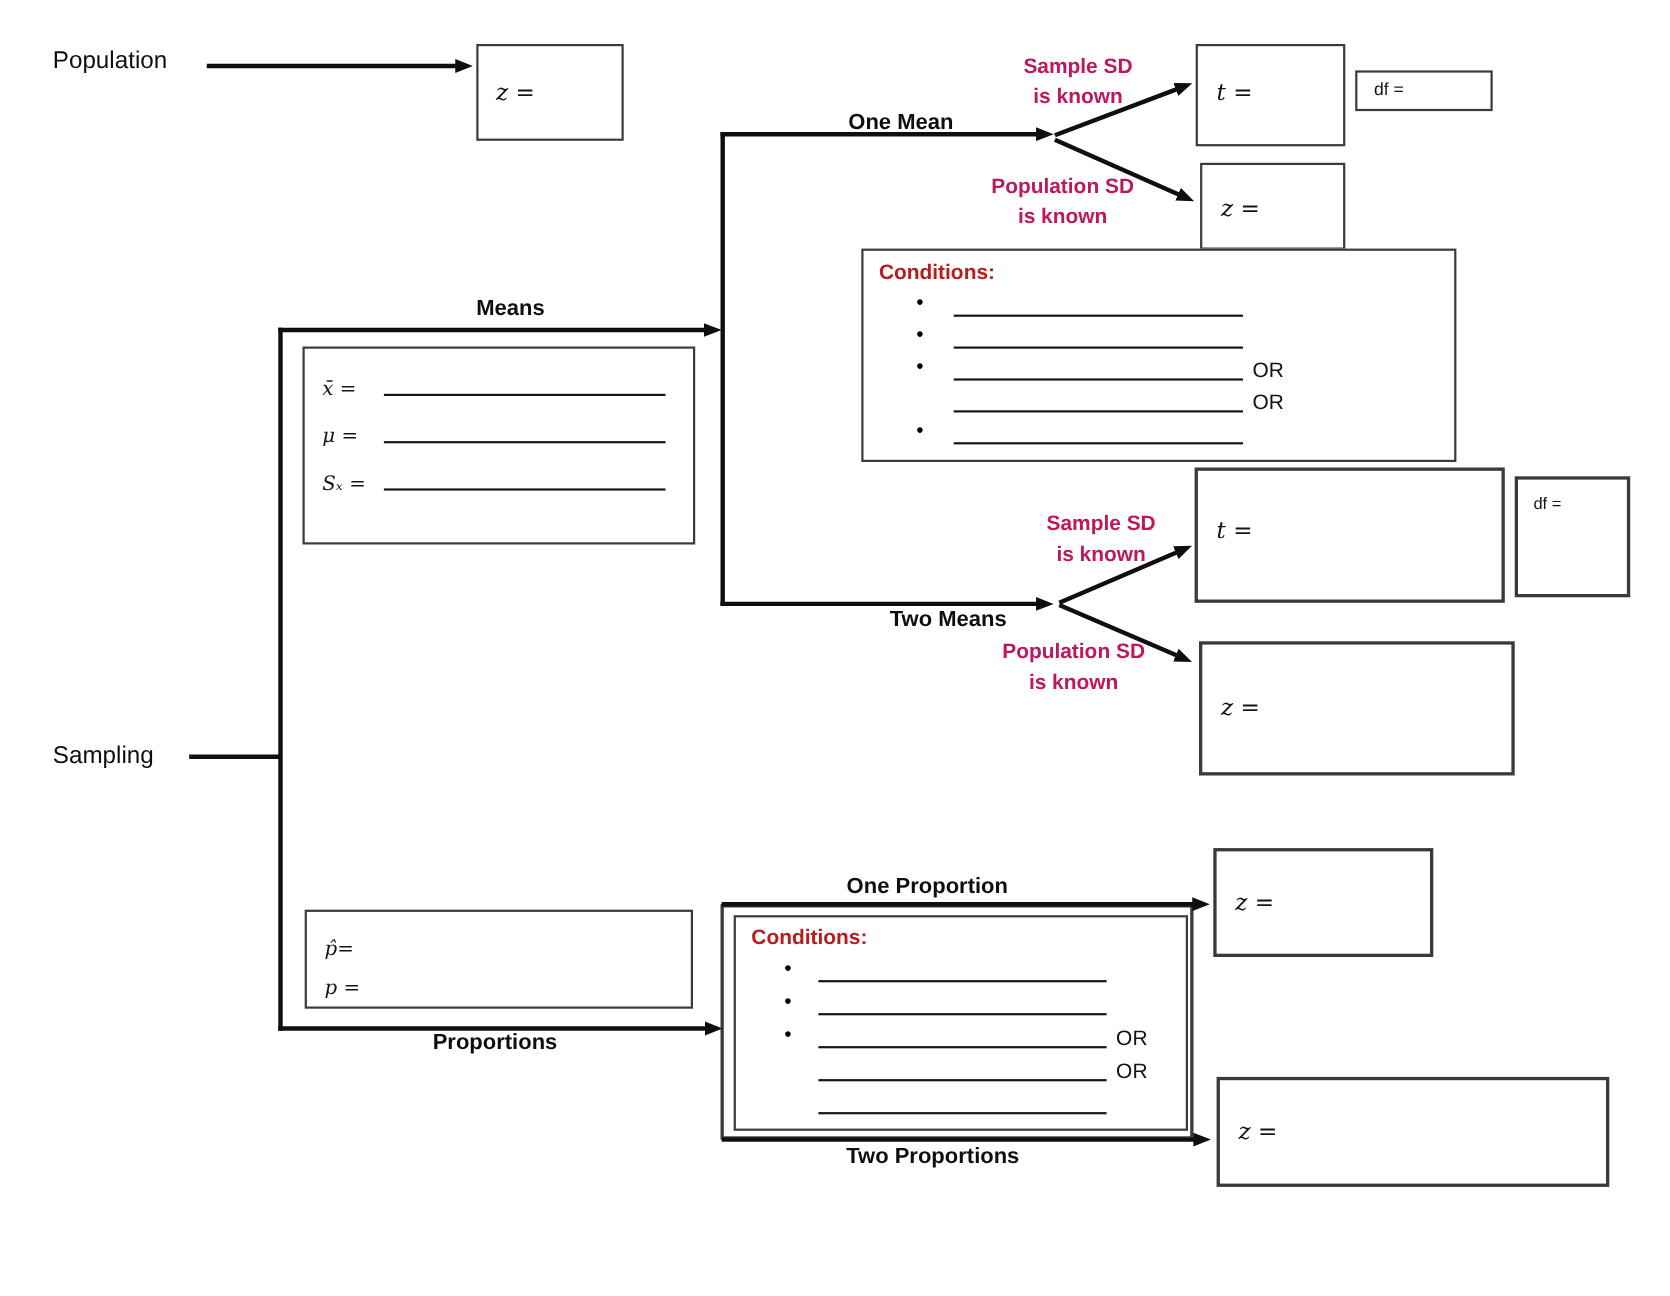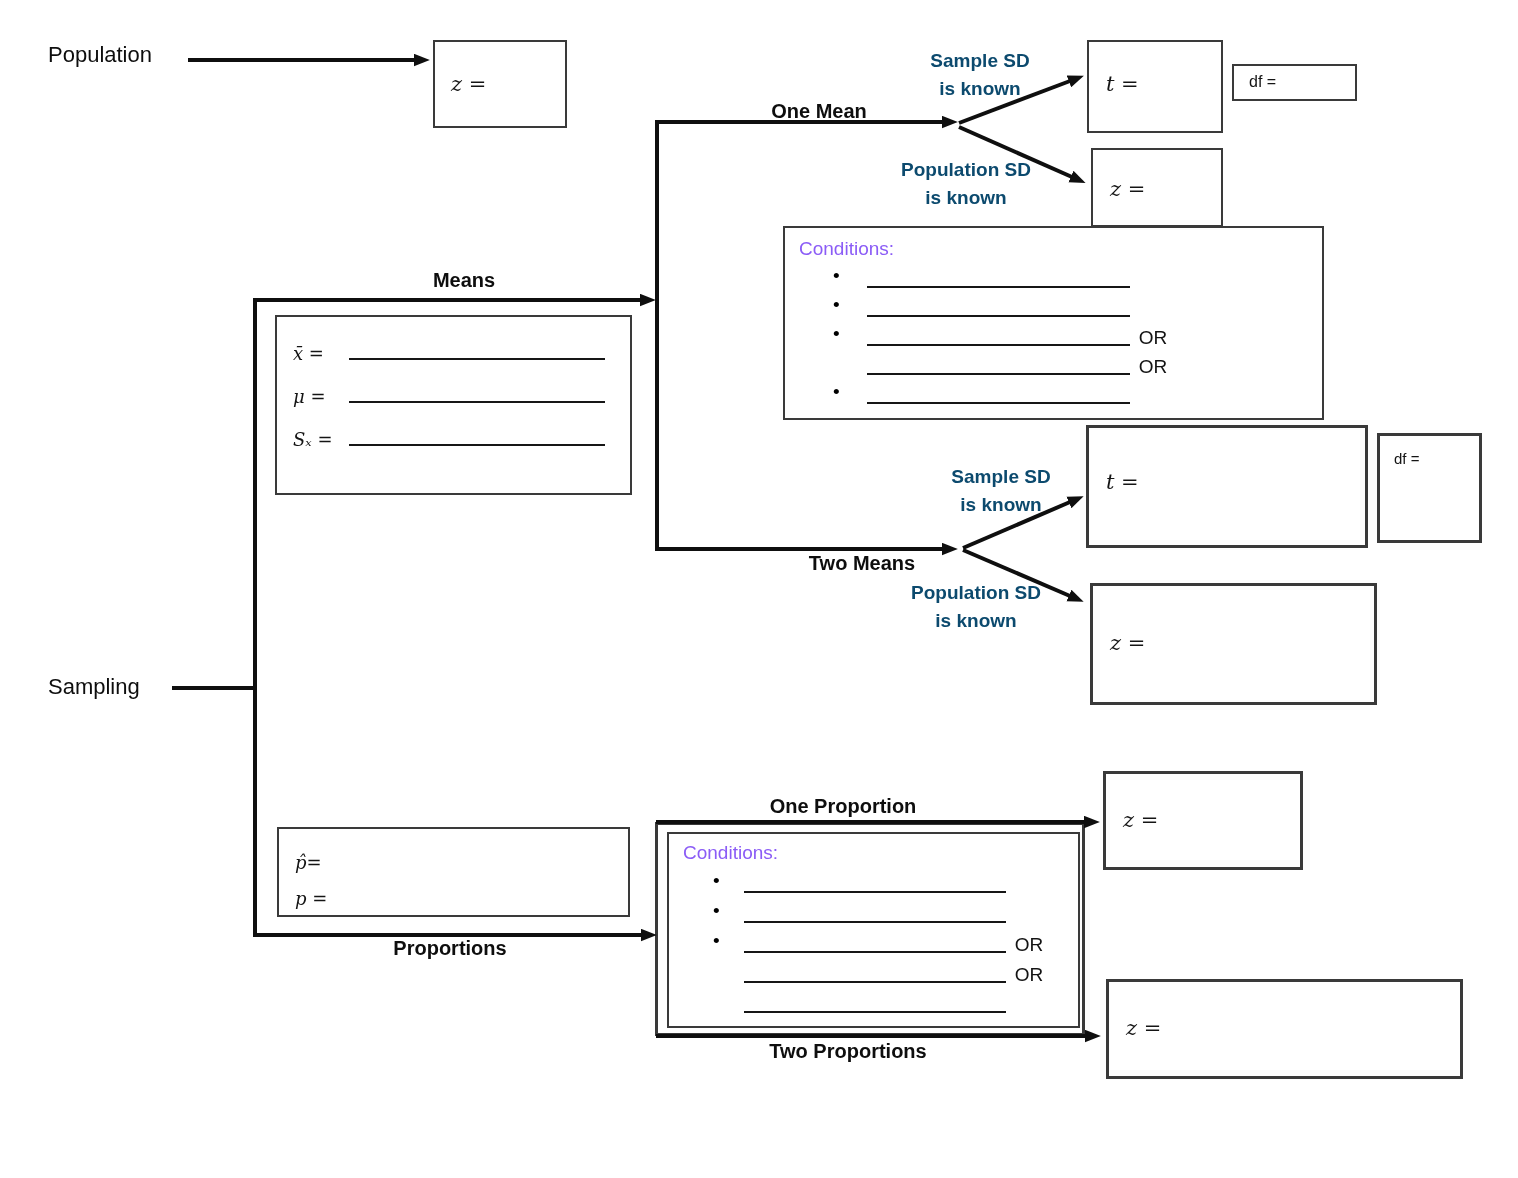--- a/index.html
+++ b/index.html
@@ -3,34 +3,34 @@
 <meta charset="utf-8">
 <style>
   html,body{margin:0;padding:0;background:#fff;}
   #canvas{position:relative;width:1518px;height:1178px;background:#ffffff;overflow:hidden;
           font-family:"Liberation Sans",sans-serif;color:#111;}
   svg.connectors{position:absolute;left:0;top:0;z-index:10;pointer-events:none;}
 
   .abs{position:absolute;}
   .h-label{font-size:22px;font-weight:400;color:#0e0e0e;}
   .b-label{font-size:20px;font-weight:700;color:#0e0e0e;text-align:center;}
-  .sd-label{font-size:19px;font-weight:700;line-height:28px;text-align:center;color:#0c4a6e;}
+  .sd-label{font-size:19px;font-weight:700;line-height:28px;text-align:center;color:#be185d;}
 
   .box{position:absolute;background:#fff;border:2px solid #3a3a3a;box-sizing:border-box;z-index:2;}
   .box.thick{border-width:3px;}
   .formula{font-family:"DejaVu Serif","Liberation Serif",serif;font-style:italic;
            font-size:21px;color:#141414;position:absolute;white-space:nowrap;}
   .df-text{font-family:"Liberation Sans",sans-serif;font-style:normal;font-size:16px;color:#141414;position:absolute;}
 
   .var-row{display:flex;align-items:flex-end;}
   .var-label{font-family:"DejaVu Serif","DejaVu Sans","Liberation Serif",serif;font-style:italic;
              font-size:18px;color:#141414;width:56px;flex:0 0 auto;}
   .blank{flex:0 0 auto;height:0;border-bottom:2px solid #161616;margin-bottom:4px;}
 
-  .cond-title{font-size:19px;color:#8b5cf6;}
+  .cond-title{font-size:19px;color:#b91c1c;font-weight:bold;}
   .cond-row{display:flex;align-items:flex-end;position:relative;}
   .bullet{font-size:19px;line-height:1;margin-bottom:7px;color:#000;}
   .bullet.hidden{visibility:hidden;}
   .or{font-size:19px;color:#131313;margin-left:9px;margin-bottom:1px;}
 </style>
 </head>
 <body>
 
 <div id="canvas">
 

